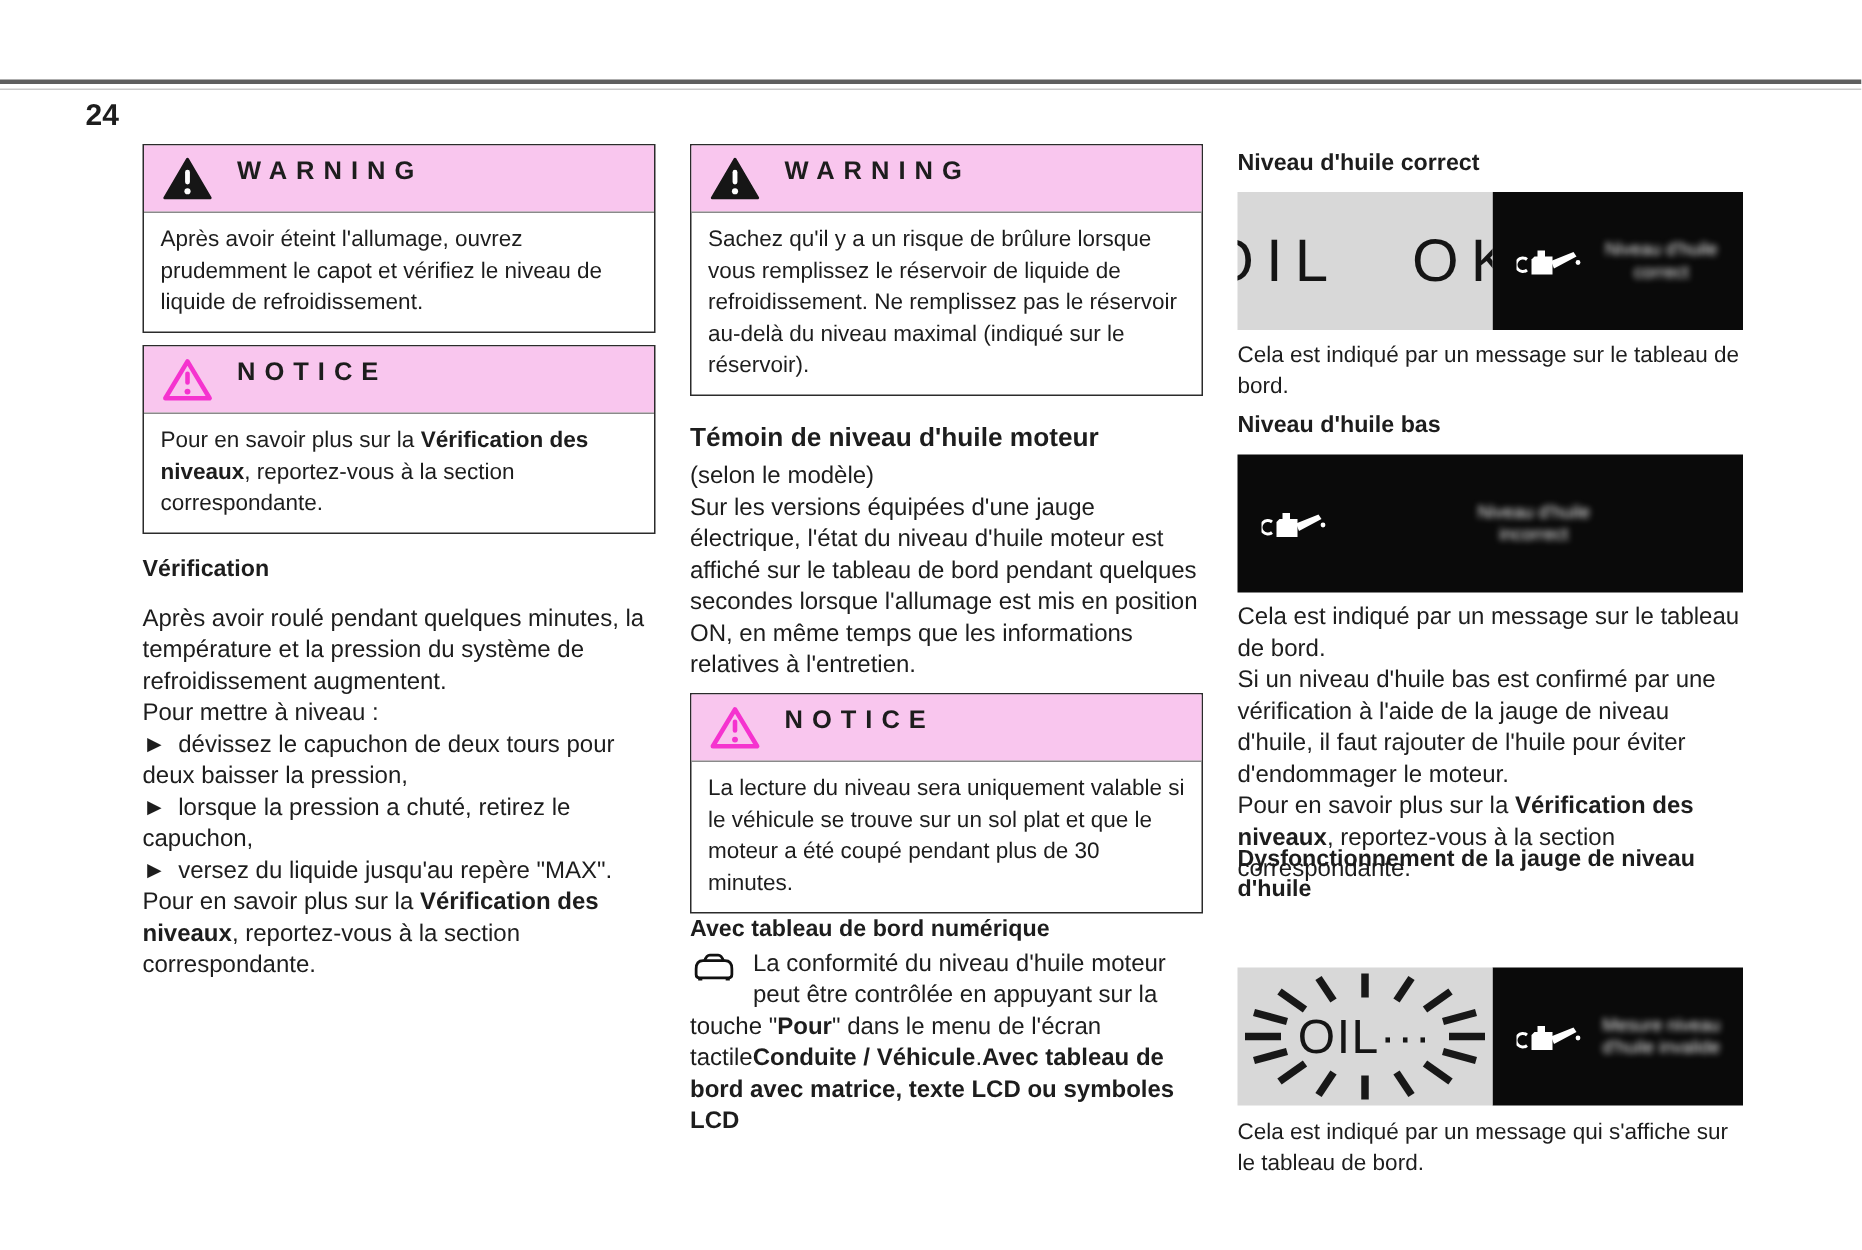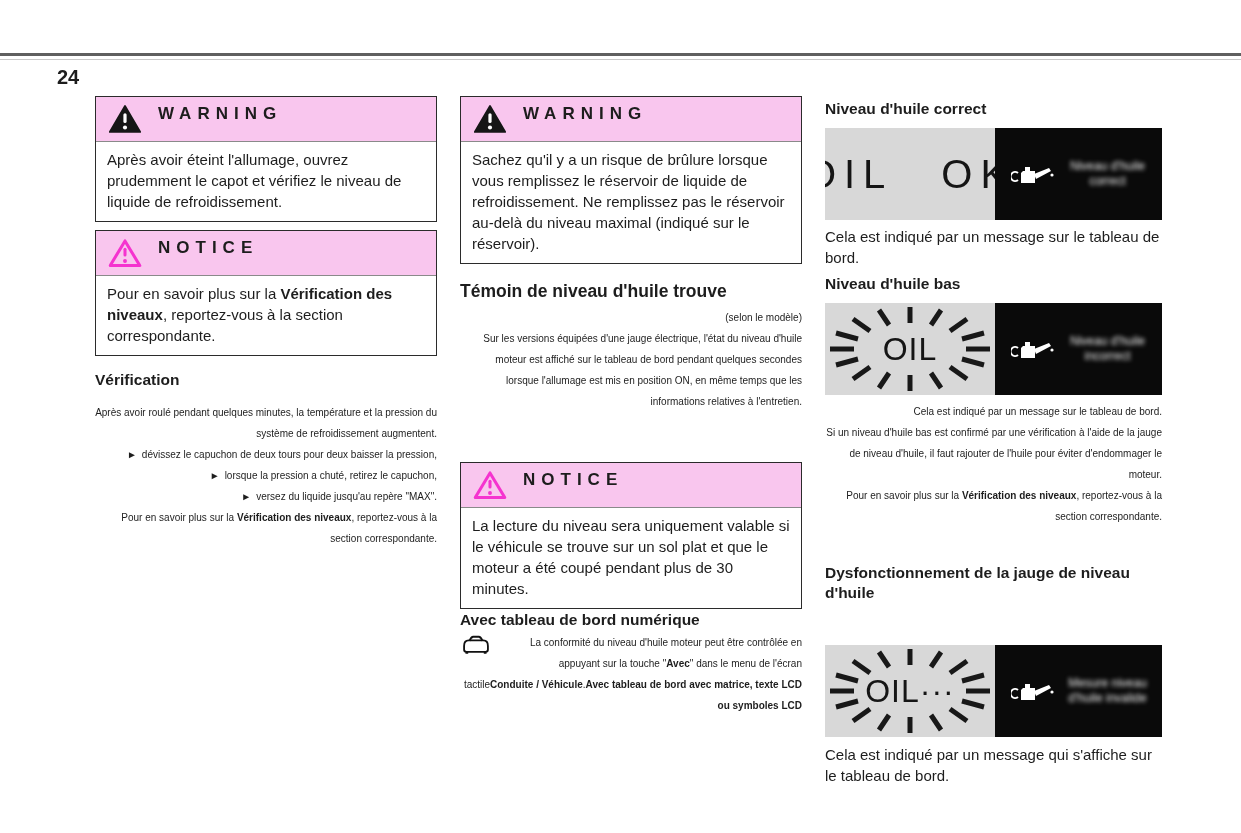--- a/index.html
+++ b/index.html
@@ -18,21 +18,21 @@
   #col3{left:825px;width:337px;}
 
   .alert{position:absolute;left:0;right:0;border:1px solid #2b2b2b;background:#fff;}
   .alert-header{display:flex;background:#f9c6ee;padding:7px 12px;}
   .alert-title{font-size:17px;font-weight:700;letter-spacing:6px;margin-left:16px;}
   .alert-body{padding:7px 11px 9px;font-size:15px;line-height:21px;border-top:1px solid #8a8a8a;}
 
   .h2{position:absolute;left:0;right:0;font-size:17.5px;font-weight:700;line-height:21px;}
   .h3{position:absolute;left:0;right:0;font-size:15.5px;font-weight:700;line-height:20px;}
   .tb{position:absolute;left:0;right:0;}
-  .tb p{margin:0;font-size:10px;line-height:21px;text-align:right;}
+  .tb p{margin:0;font-size:16px;line-height:21px;}
   .cap{position:absolute;left:0;right:0;margin:0;font-size:15px;line-height:21px;}
 
   .panel{position:absolute;left:0;right:0;height:92px;display:flex;}
   .panel-left{width:170px;background:#d8d8d8;position:relative;display:flex;align-items:center;justify-content:center;overflow:hidden;}
   .panel-right{flex:1;background:#0a0a0a;display:flex;align-items:center;padding:0 8px 0 16px;gap:6px;}
   .oil-big{font-size:40px;letter-spacing:8px;color:#151515;white-space:nowrap;}
   .oil-blink{font-size:32px;letter-spacing:1px;color:#151515;position:relative;z-index:1;white-space:nowrap;}
   .rays-svg{position:absolute;left:50%;top:50%;transform:translate(-50%,-50%);z-index:0;}
   .msg{flex:1;text-align:center;color:#ededed;font-size:12px;line-height:15px;filter:blur(2.2px);}
   .car-icon{float:left;margin:2px 10px 2px 0;}
@@ -90,20 +90,21 @@
       </svg>
       <span class="alert-title">NOTICE</span>
     </div>
     <div class="alert-body"><span>Pour en savoir plus sur la </span><b>Vérification des niveaux</b><span>, reportez-vous à la section correspondante.</span></div>
   </div>
 
   <div class="h3" style="top:370px">Vérification</div>
 
   <div class="tb" style="top:402px">
     <p>Après avoir roulé pendant quelques minutes, la température et la pression du système de refroidissement augmentent.</p>
+    <p>Pour mettre à niveau :</p>
     <p>► dévissez le capuchon de deux tours pour deux baisser la pression,</p>
     <p>► lorsque la pression a chuté, retirez le capuchon,</p>
     <p>► versez du liquide jusqu'au repère "MAX".</p>
     <p><span>Pour en savoir plus sur la </span><b>Vérification des niveaux</b><span>, reportez-vous à la section correspondante.</span></p>
   </div>
 </div>
 
 <div id="col2" class="col">
 
   <div class="alert" style="top:96px">
@@ -111,21 +112,21 @@
       <svg width="34" height="30" viewBox="0 0 38 33">
         <path d="M19 2 L36 31 H2 Z" fill="#161616" stroke="#161616" stroke-width="2" stroke-linejoin="round"></path>
         <rect x="17.2" y="10" width="3.6" height="11" rx="1.8" fill="#fff"></rect>
         <circle cx="19" cy="26" r="2.3" fill="#fff"></circle>
       </svg>
       <span class="alert-title">WARNING</span>
     </div>
     <div class="alert-body">Sachez qu'il y a un risque de brûlure lorsque vous remplissez le réservoir de liquide de refroidissement. Ne remplissez pas le réservoir au-delà du niveau maximal (indiqué sur le réservoir).</div>
   </div>
 
-  <div class="h2" style="top:281px">Témoin de niveau d'huile trouve</div>
+  <div class="h2" style="top:281px">Témoin de niveau d'huile moteur</div>
   <div class="tb" style="top:307px">
     <p>(selon le modèle)</p>
     <p>Sur les versions équipées d'une jauge électrique, l'état du niveau d'huile moteur est affiché sur le tableau de bord pendant quelques secondes lorsque l'allumage est mis en position ON, en même temps que les informations relatives à l'entretien.</p>
   </div>
 
   <div class="alert" style="top:462px">
     <div class="alert-header">
       <svg width="34" height="30" viewBox="0 0 38 33">
         <path d="M19 3 L35.5 30.5 H2.5 Z" fill="none" stroke="#f533cf" stroke-width="3.4" stroke-linejoin="round"></path>
         <rect x="17.3" y="10.5" width="3.4" height="10" rx="1.7" fill="#f533cf"></rect>
@@ -136,21 +137,21 @@
     <div class="alert-body">La lecture du niveau sera uniquement valable si le véhicule se trouve sur un sol plat et que le moteur a été coupé pendant plus de 30 minutes.</div>
   </div>
 
   <div class="h3" style="top:610px">Avec tableau de bord numérique</div>
   <div class="tb" style="top:632px">
     <p>
       <svg class="car-icon" width="32" height="22" viewBox="0 0 34 24">
         <path d="M4 13 q0 -6 5 -6 h16 q5 0 5 6 v4 q0 2.5 -2.5 2.5 h-21 q-2.5 0 -2.5 -2.5 z" fill="none" stroke="#111" stroke-width="2"></path>
         <path d="M10 7.5 q1.5 -4.5 4 -4.5 h6 q2.5 0 4 4.5" fill="none" stroke="#111" stroke-width="2"></path>
         <path d="M7 19.5 v2 M27 19.5 v2" stroke="#111" stroke-width="3"></path>
-      </svg><span><span>La conformité du niveau d'huile moteur peut être contrôlée en appuyant sur la touche "</span><b>Avec</b><span>" dans le menu de l'écran tactile</span><b>Conduite / Véhicule</b><span>.</span><b>Avec tableau de bord avec matrice, texte LCD ou symboles LCD</b></span>
+      </svg><span><span>La conformité du niveau d'huile moteur peut être contrôlée en appuyant sur la touche "</span><b>Pour</b><span>" dans le menu de l'écran tactile</span><b>Conduite / Véhicule</b><span>.</span><b>Avec tableau de bord avec matrice, texte LCD ou symboles LCD</b></span>
     </p>
   </div>
 </div>
 
 <div id="col3" class="col">
 
   <div class="h3" style="top:99px">Niveau d'huile correct</div>
   <div class="panel" style="top:128px">
     <div class="panel-left">
       <span class="oil-big">OIL OK</span>
@@ -166,26 +167,20 @@
       <div class="msg">
         <div>Niveau d'huile</div>
         <div>correct</div>
       </div>
     </div>
   </div>
   <p class="cap" style="top:226px">Cela est indiqué par un message sur le tableau de bord.</p>
 
   <div class="h3" style="top:274px">Niveau d'huile bas</div>
   <div class="panel" style="top:303px">
-    <div class="panel-left">
-      <svg class="rays-svg" width="166" height="88" viewBox="-83 -44 166 88">
-        <use href="#rays"></use>
-      </svg>
-      <span class="oil-blink">OIL</span>
-    </div>
     <div class="panel-right">
       <svg width="44" height="24" viewBox="0 0 44 24">
         <path d="M12 9 h12 v12 h-14 v-10 z" fill="#fff"></path>
         <path d="M23 12 L38 6 L40 9 L25 17 z" fill="#fff"></path>
         <path d="M7 11 a4.5 4.5 0 1 0 0 7" stroke="#fff" stroke-width="2" fill="none"></path>
         <rect x="14" y="5" width="5" height="5" fill="#fff"></rect>
         <circle cx="41" cy="13" r="1.6" fill="#fff"></circle>
       </svg>
       <div class="msg">
         <div>Niveau d'huile</div>

